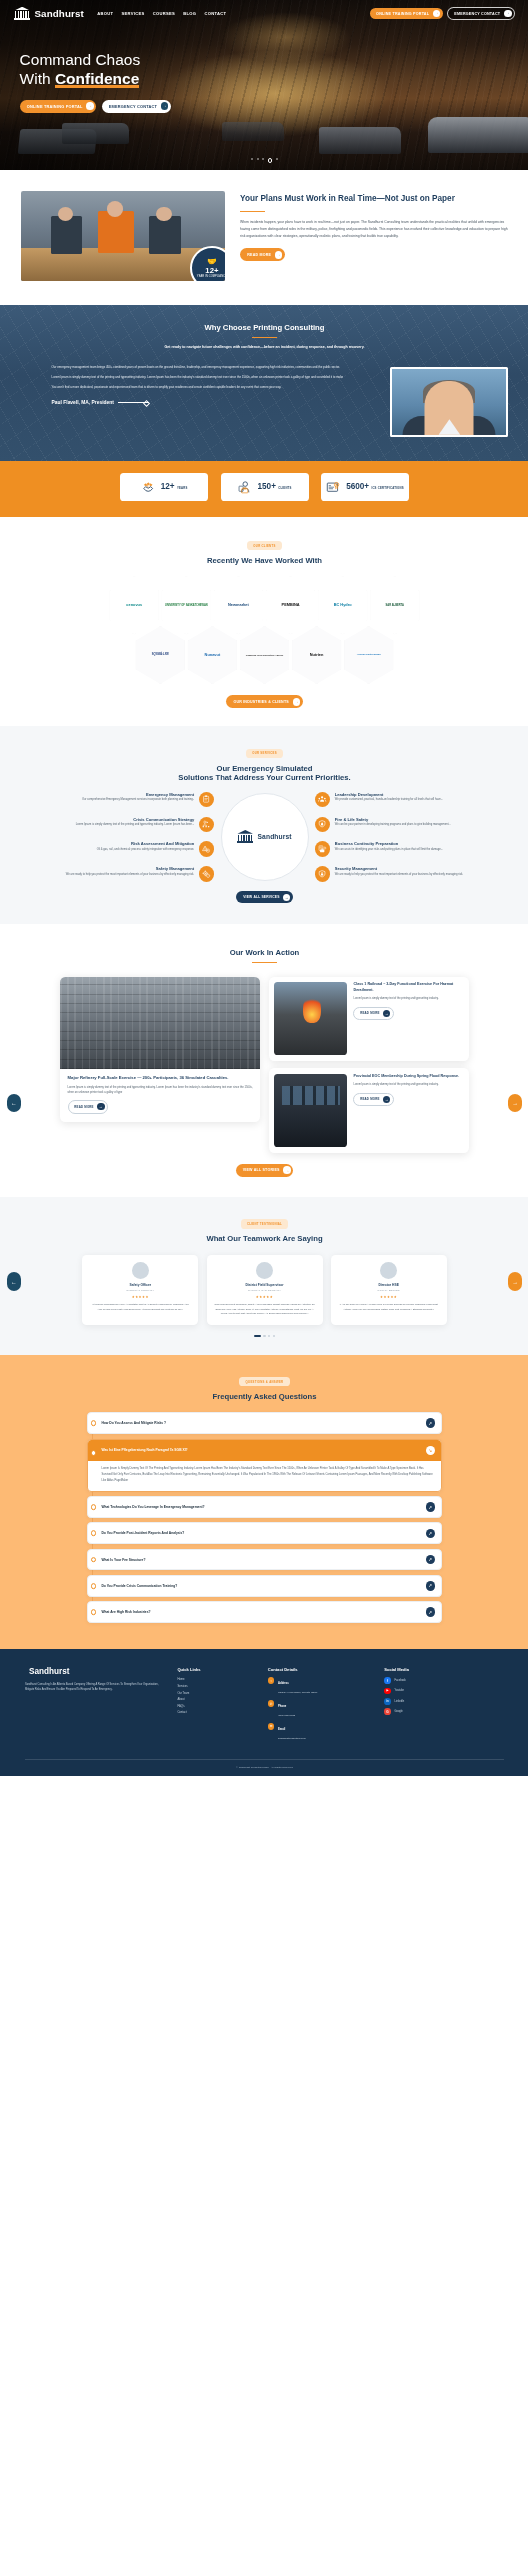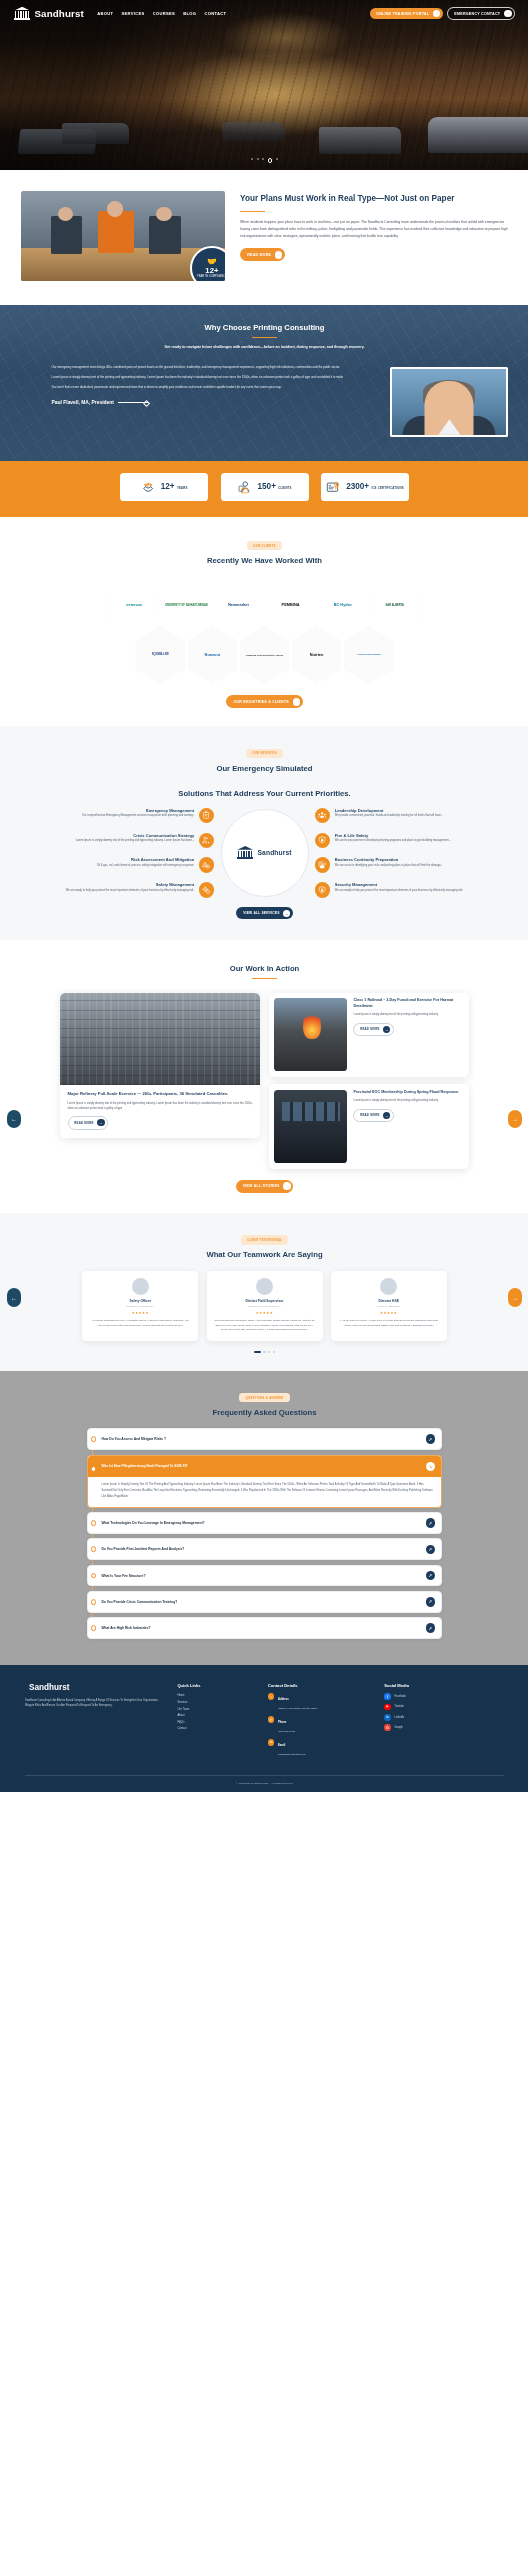--- a/index.html
+++ b/index.html
@@ -199,21 +199,21 @@
   .tcard .role{font-size:2.4px;color:#8a97a3;margin-top:1.5px;letter-spacing:0.2px;}
   .stars{color:#ef8f22;font-size:3.3px;margin:3.6px 0 3.6px;letter-spacing:0.5px;}
   .tcard p{font-size:2.4px;line-height:1.95;color:#55626e;}
   .tdots{display:flex;justify-content:center;gap:2.6px;margin-top:9.3px;}
   .tdots i{width:2.1px;height:2.1px;border-radius:50%;background:#c9d2da;display:block;}
   .tdots i.on{width:6.7px;border-radius:1.5px;background:#1d3c5c;}
   .testi .na-left{top:75px;left:7.2px;}
   .testi .na-right{top:75px;right:7.2px;}
 
   
-  .faq{background:#a3a3a3;padding:20.6px 0 21.6px;text-align:center;}
+  .faq{background:#fdba74;padding:20.6px 0 21.6px;text-align:center;}
   .faq-list{width:355px;margin:11.3px auto 0;text-align:left;position:relative;}
   .faq-list:before{content:"";position:absolute;left:5.2px;top:9.3px;bottom:9.3px;width:0.5px;background:#f2a85c;}
   .fq{background:#fff;border:0.5px solid #eceff2;border-radius:4.1px;box-shadow:0 1px 4.1px rgba(0,0,0,.05);
     margin-bottom:4.6px;position:relative;}
   .fq-head{display:flex;align-items:center;gap:6.2px;padding:5.2px 6.2px 5.2px 13.4px;}
   .fq .bullet{position:absolute;left:2.6px;top:50%;transform:translateY(-50%);width:5.7px;height:5.7px;border-radius:50%;
     background:#fff;border:1px solid #ef8f22;}
   .fq-head .q{flex:1;font-size:3.3px;font-weight:700;color:#20303d;}
   .fq-head .plus{width:9.3px;height:9.3px;border-radius:50%;background:#1d3c5c;color:#fff;
     display:flex;align-items:center;justify-content:center;font-size:4.6px;flex:0 0 auto;}
@@ -280,20 +280,36 @@
           <span>ONLINE TRAINING PORTAL</span>
           <span class="arr">→</span>
         </div>
         <div class="pill pill-ghost">
           <span>EMERGENCY CONTACT</span>
           <span class="arr">→</span>
         </div>
       </div>
     </div>
 
+    <div class="hero-copy">
+      <h1>
+        <span>Command Chaos</span><br>
+        <span>With </span><b>Confidence</b>
+      </h1>
+      <div class="hero-ctas">
+        <div class="pill pill-orange">
+          <span>ONLINE TRAINING PORTAL</span>
+          <span class="arr">→</span>
+        </div>
+        <div class="pill pill-white">
+          <span>EMERGENCY CONTACT</span>
+          <span class="arr">→</span>
+        </div>
+      </div>
+    </div>
   </div>
   <div class="dots">
     <i></i>
     <i></i>
     <i></i>
     <i class="on"></i>
     <i></i>
   </div>
 </section>
 
@@ -303,21 +319,21 @@
     <div class="p pa"></div>
       <div class="p pb"></div>
       <div class="p pc"></div>
     <div class="badge12">
       <span class="hs">🤝</span>
       <span class="n">12+</span>
       <span class="t">YEAR IN COMPLIANCE</span>
     </div>
   </div>
   <div class="s2-txt">
-    <h2>Your Plans Must Work in Real Type—Not Just on Paper</h2>
+    <h2>Your Plans Must Work in Real Time—Not Just on Paper</h2>
     <div class="rule"></div>
     <p>When incidents happen, your plans have to work in real time—not just on paper. The Sandhurst Consulting team understands the practical realities that unfold with emergencies having come from distinguished roles in the military, police, firefighting and paramedic fields.  This experience has evolved their collective knowledge and education to prepare high risk organizations with clear strategies, operationally realistic plans, and training that builds true capability.</p>
     <div class="btn-or">
       <span>READ MORE</span>
       <span class="arr">→</span>
     </div>
   </div>
 </section>
 
 <section class="w why">
@@ -380,21 +396,21 @@
       <span class="ico">
         <svg class="sv" width="14.4" height="14.4" viewBox="0 0 28 28">
           <rect x="2.5" y="6" width="20" height="16" rx="1.4" fill="none" stroke="#1d3c5c" stroke-width="1.5"></rect>
           <path d="M6 11h3M6 14h9M6 17h7" stroke="#1d3c5c" stroke-width="1.2" stroke-linecap="round"></path>
           <circle cx="20.5" cy="9" r="4.2" fill="none" stroke="#ef8f22" stroke-width="1.5"></circle>
           <polygon points="20.5,6.6 21.3,8.3 23.1,8.5 21.8,9.8 22.1,11.6 20.5,10.7 18.9,11.6 19.2,9.8 17.9,8.5 19.7,8.3" fill="#ef8f22"></polygon>
           <path d="M18.6 12.6 L18.6 17 L20.5 15.6 L22.4 17 L22.4 12.6" fill="none" stroke="#ef8f22" stroke-width="1.2"></path>
         </svg>
       </span>
       <span>
-        <span class="n">2300+</span>
+        <span class="n">5600+</span>
         <span class="l">ICS CERTIFICATIONS</span>
       </span>
     </div>
   </div>
 </section>
 
 <section class="w clients">
   <span class="chip">OUR CLIENTS</span>
   <h2 class="sec-h">Recently We Have Worked With</h2>
   <div class="hexgrid">
@@ -438,21 +454,21 @@
   </div>
   <div class="btn-or center">
     <span>OUR INDUSTRIES &amp; CLIENTS</span>
     <span class="arr">→</span>
   </div>
 </section>
 
 <section class="w services">
   <span class="chip">OUR SERVICES</span>
   <h2 class="sec-h">Our Emergency Simulated</h2>
-  <h2 class="sec-h" style="margin-top:16px">Solutions That Address Your Current Priorities.</h2>
+  <h2 class="sec-h" style="margin-top:0">Solutions That Address Your Current Priorities.</h2>
   <div class="svc-wrap">
     <div class="svc-col left">
       <div class="svc-item">
         <span class="tx">
             <h4>Emergency Management</h4>
             <p>Our comprehensive Emergency Management services incorporate both planning and training..</p>
           </span>
         <span class="ic">
             <svg width="8.2" height="8.2" viewBox="0 0 16 16">
               <rect x="3" y="2.5" width="10" height="11.5" rx="1.2" fill="none" stroke="#fff" stroke-width="1.1"></rect>

